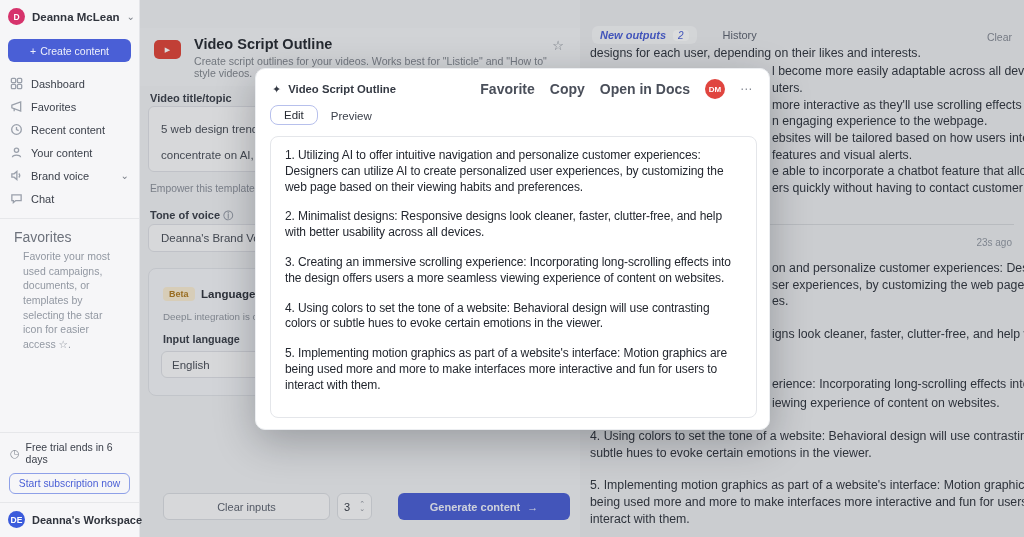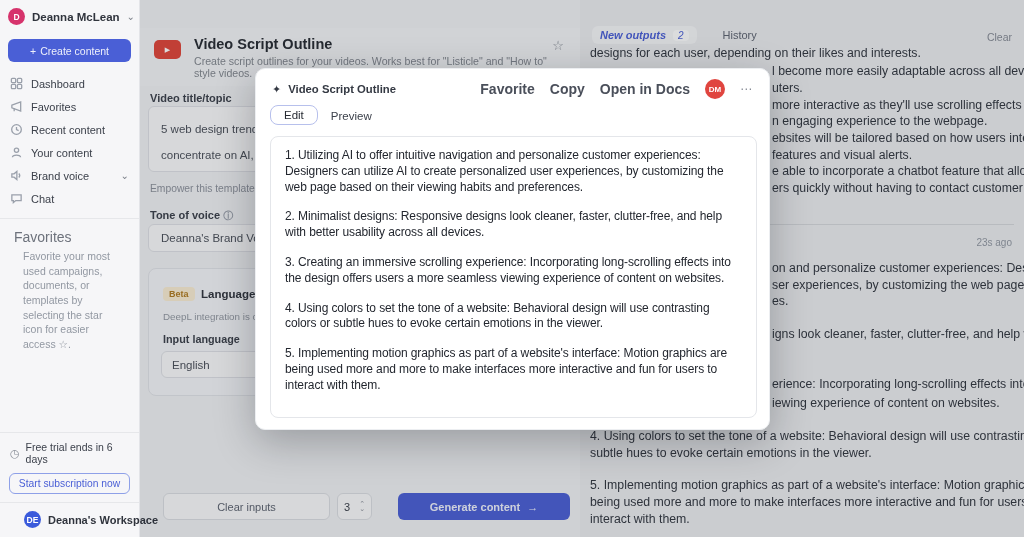--- a/index.html
+++ b/index.html
@@ -7,21 +7,21 @@
   body { font-family:"Liberation Sans","DejaVu Sans",sans-serif; background:#e9eaee; overflow:hidden; }
   .app { position:relative; width:1024px; height:537px; overflow:hidden; }
 
   
   .sidebar { position:absolute; left:0; top:0; width:140px; height:537px; background:#f6f6f8;
              border-right:1px solid #e3e4e8; display:flex; flex-direction:column; z-index:2; }
   .user-row { display:flex; align-items:center; gap:7px; padding:8px 10px 6px 8px; }
   .avatar { width:17px; height:17px; border-radius:50%; color:#fff; font-size:8.5px; font-weight:bold;
             display:flex; align-items:center; justify-content:center; flex:0 0 auto; }
   .avatar.pink { background:#d6336c; }
-  .avatar.blue { background:#3b5bdb;margin-left:16px; }
+  .avatar.blue { background:#3b5bdb; }
   .user-name { font-size:11.5px; font-weight:700; color:#30343d; flex:1 1 auto; white-space:nowrap; }
   .chev { color:#7b8089; font-size:10px; line-height:1; }
   .create-btn { margin:8px 8px 10px 8px; height:23px; background:#4a5fd6; color:#eef0fb; font-size:10.5px;
                 border:none; border-radius:6px; display:flex; align-items:center; justify-content:center; gap:4px; cursor:pointer; }
   .nav { display:flex; flex-direction:column; }
   .nav-item { display:flex; align-items:center; gap:8px; padding:5px 10px; font-size:11px; color:#3c414b; cursor:pointer; }
   .nav-item svg { flex:0 0 auto; }
   .nav-item .grow { flex:1 1 auto; }
   .sb-divider { height:1px; background:#e6e7ea; margin:8px 0 0 0; }
   .fav-title { font-size:14px; color:#6d727c; padding:10px 10px 4px 14px; }

